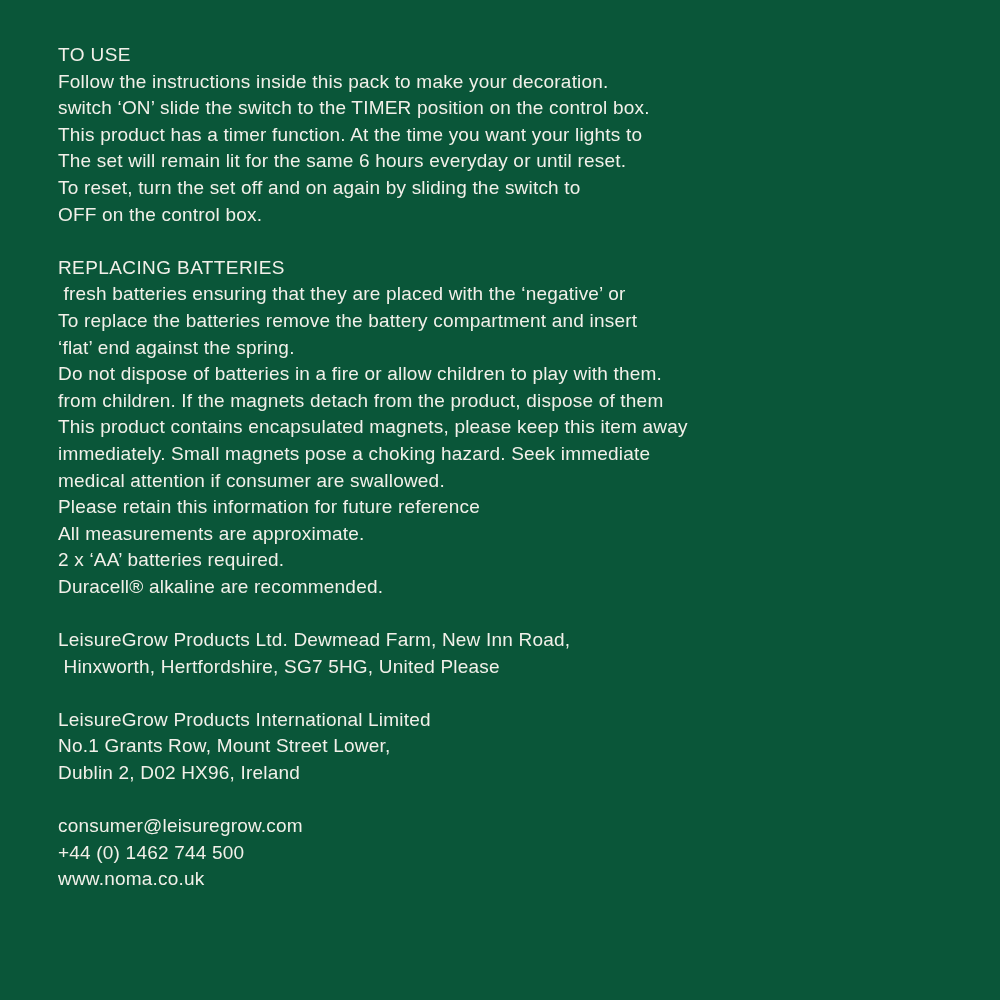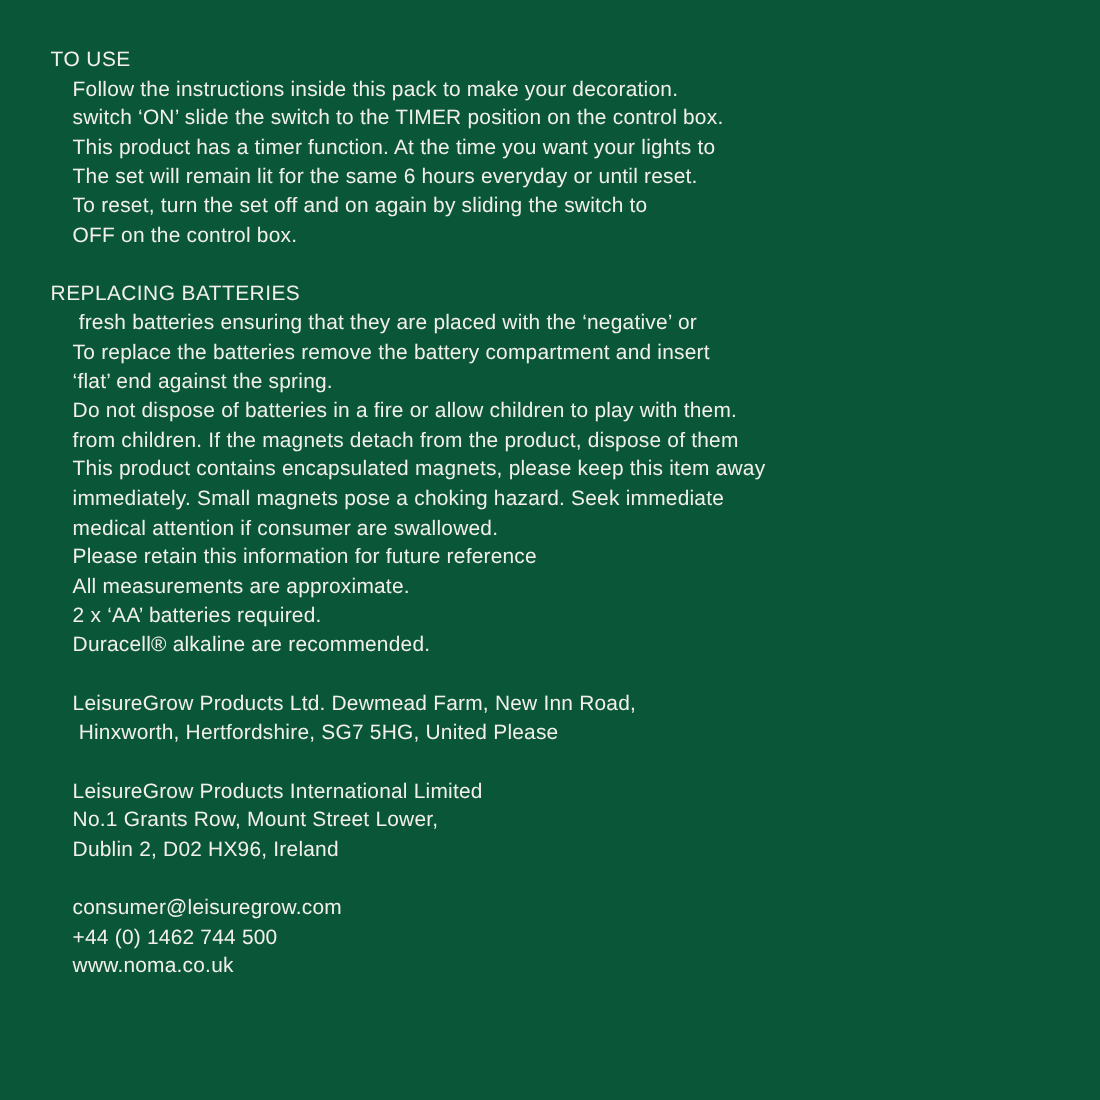--- a/index.html
+++ b/index.html
@@ -11,31 +11,30 @@
     height: 1000px;
     background: #0a5639;
     color: #f2f0e9;
     font-family: "Liberation Sans", "DejaVu Sans", sans-serif;
     overflow: hidden;
   }
   .page {
     box-sizing: border-box;
     width: 1000px;
     height: 1000px;
-    padding: 42px 40px 0 46px;
+    padding: 42px 40px 0 58px;
   }
   .block {
     margin: 0 0 26.6px 0;
   }
   .line {
     font-size: 19px;
     line-height: 26.6px;
     letter-spacing: 0.2px;
     white-space: pre;
-    margin-left: 20px;
   }
   .heading {
     font-size: 19px;
     line-height: 26.6px;
     letter-spacing: 0.4px;
   }
 </style>
 </head>
 <body style="background: rgb(10, 86, 57); color: rgb(242, 240, 233);">
 

